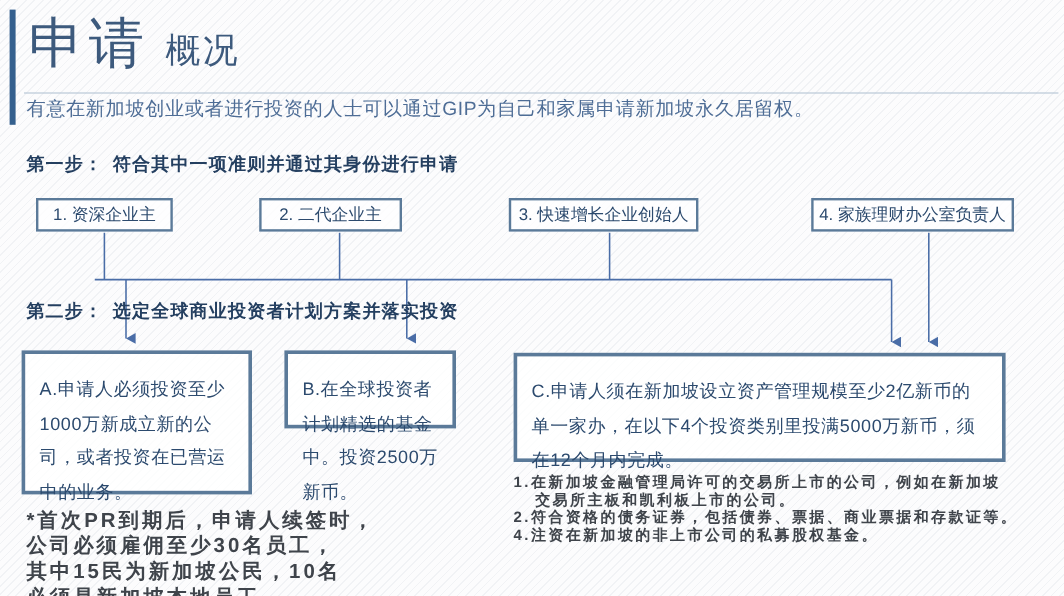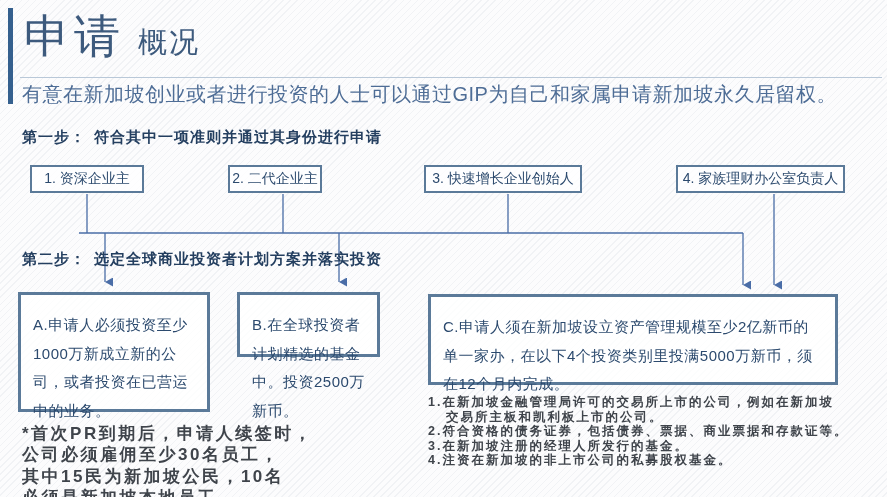--- a/index.html
+++ b/index.html
@@ -21,36 +21,36 @@
     position:absolute;left:24px;top:6px;display:flex;align-items:baseline;gap:14px;
     color:#3d5a7d;
   }
   .title-main{font-size:46px;font-weight:normal;letter-spacing:4px;}
   .title-sub{font-size:29px;font-weight:400;letter-spacing:2px;}
   .title-underline{
     position:absolute;left:20px;top:77px;width:862px;height:0;
     border-top:1px solid #b9c8d8;
   }
   .subtitle{
-    position:absolute;left:22px;top:81px;font-size:20px;color:#4e6d96;letter-spacing:0.5px;
+    position:absolute;left:22px;top:81px;font-size:16px;color:#4e6d96;letter-spacing:0.5px;
   }
   .step-label{
     position:absolute;font-size:15px;font-weight:bold;color:#243f60;letter-spacing:1px;
   }
   .step1-label{left:22px;top:128px;}
   .step2-label{left:22px;top:250px;}
   .step-label .step-word{margin-right:8px;}
   .opt-box{
     position:absolute;top:165px;height:28px;
     border:2px solid #5b7a99;background:rgba(255,255,255,0.75);
     display:flex;align-items:center;justify-content:center;
     font-size:14px;color:#2c4a6e;box-sizing:border-box;white-space:nowrap;
   }
   .opt-1{left:30px;width:114px;}
-  .opt-2{left:228px;width:94px;}
+  .opt-2{left:216px;width:119px;}
   .opt-3{left:424px;width:158px;}
   .opt-4{left:676px;width:169px;}
   .connectors{position:absolute;left:0;top:0;width:887px;height:497px;pointer-events:none;}
   .plan-box{
     position:absolute;border:3px solid #5b7a99;background:rgba(255,255,255,0.8);
     box-sizing:border-box;color:#2c4a6e;font-size:15px;line-height:1.9;
     padding:16px 12px;letter-spacing:0.5px;
   }
   .plan-a{left:18px;top:292px;width:192px;height:120px;}
   .plan-b{left:237px;top:292px;width:143px;height:65px;}
@@ -130,17 +130,16 @@
     <div>*首次PR到期后，申请人续签时，</div>
     <div>公司必须雇佣至少30名员工，</div>
     <div>其中15民为新加坡公民，10名</div>
     <div>必须是新加坡本地员工。</div>
   </div>
 
   <div class="categories">
     <div>1.在新加坡金融管理局许可的交易所上市的公司，例如在新加坡</div>
     <div class="indent">交易所主板和凯利板上市的公司。</div>
     <div>2.符合资格的债务证券，包括债券、票据、商业票据和存款证等。</div>
-    <div>3.在新加坡注册的经理人所发行的基金。</div>
     <div>4.注资在新加坡的非上市公司的私募股权基金。</div>
   </div>
 
 </div>
 
 </body></html>

